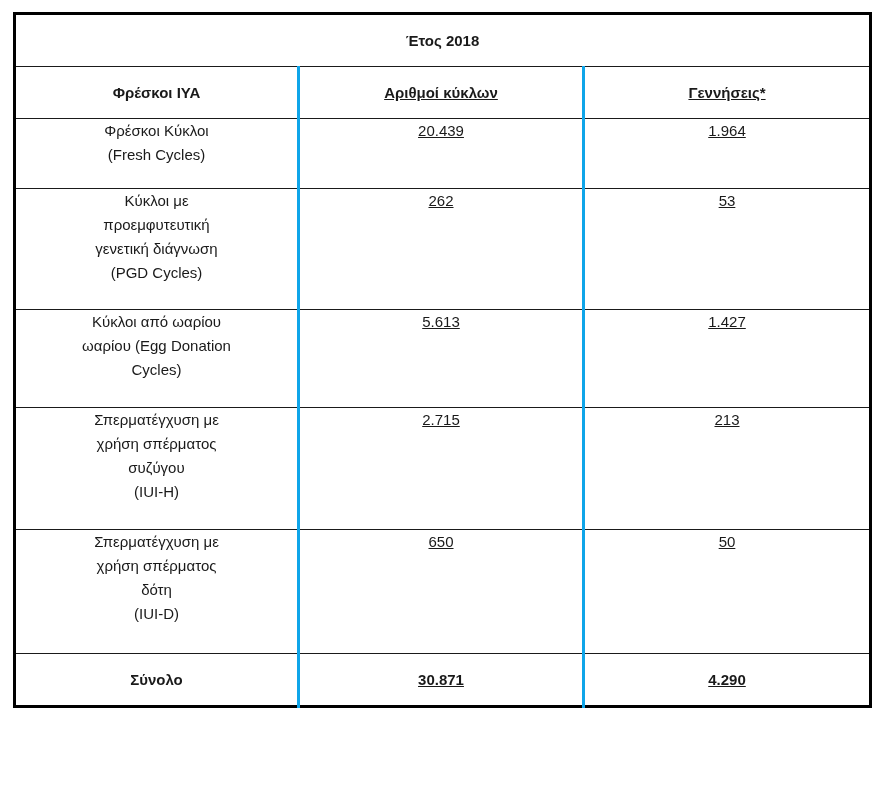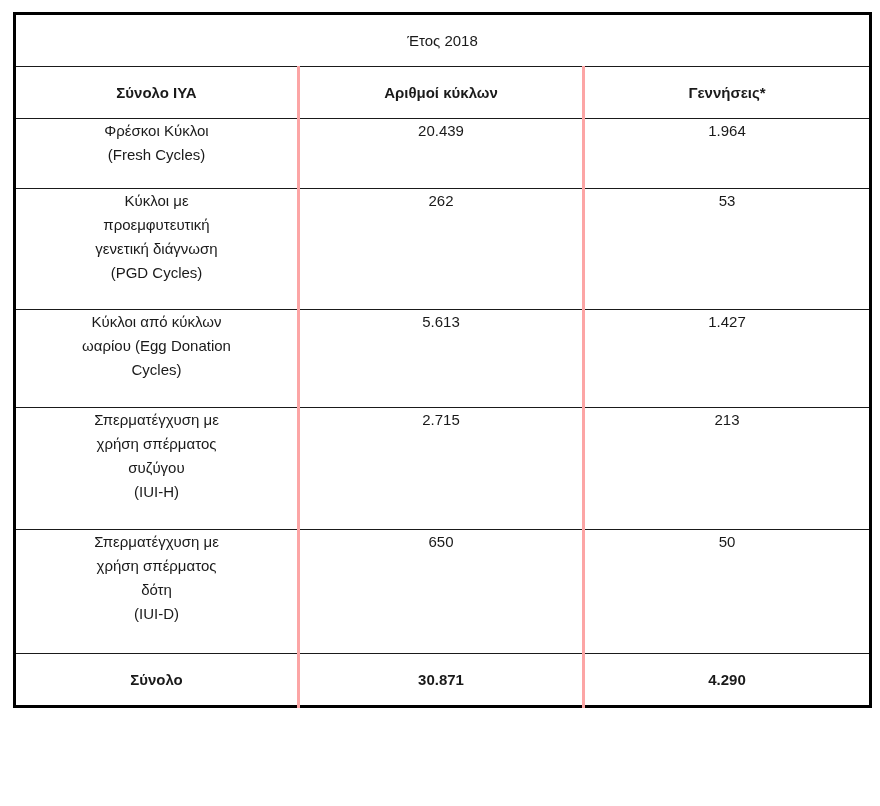--- a/index.html
+++ b/index.html
@@ -32,25 +32,25 @@
       text-align: center;
       vertical-align: top;
       font-size: 15px;
       line-height: 24px;
       padding: 0 10px;
       font-weight: normal;
     }
     table.stats col.c1 { width: 284px; }
     table.stats col.c2 { width: 285px; }
     table.stats col.c3 { width: 287px; }
-    table.stats .col-div-thick { border-left: 3px solid #fca5a5; }
+    table.stats .col-div-thick { border-left: 3px solid #0ea5e9; text-decoration: underline; }
     tr.title-row td {
       height: 51px;
       vertical-align: middle;
-      font-weight: normal;
+      font-weight: bold;
     }
     tr.head-row th {
       height: 51px;
       vertical-align: middle;
       font-weight: bold;
     }
     tr.data-row td { padding-bottom: 4px; }
     tr.r1 td { height: 65px; }
     tr.r2 td { height: 65px; }
     tr.r3 td { height: 116px; }
@@ -72,21 +72,21 @@
     <colgroup>
       <col class="c1">
         <col class="c2">
         <col class="c3">
     </colgroup>
     <tbody>
       <tr class="title-row">
         <td colspan="3">Έτος 2018</td>
       </tr>
       <tr class="head-row">
-        <th>Σύνολο ΙΥΑ</th>
+        <th>Φρέσκοι ΙΥΑ</th>
         <th class="col-div-thick">Αριθμοί κύκλων</th>
         <th class="col-div-thick">Γεννήσεις*</th>
       </tr>
 
       <tr class="data-row r1">
         <td>
           <span class="line">Φρέσκοι Κύκλοι</span>
           <span class="line">(Fresh Cycles)</span>
         </td>
         <td class="col-div-thick">20.439</td>
@@ -100,21 +100,21 @@
           <span class="line">προεμφυτευτική</span>
           <span class="line">γενετική διάγνωση</span>
           <span class="line">(PGD Cycles)</span>
         </td>
         <td class="col-div-thick">262</td>
         <td class="col-div-thick">53</td>
       </tr>
 
       <tr class="data-row r4">
         <td>
-          <span class="line">Κύκλοι από κύκλων</span>
+          <span class="line">Κύκλοι από ωαρίου</span>
           <span class="line">ωαρίου (Egg Donation</span>
           <span class="line">Cycles)</span>
         </td>
         <td class="col-div-thick">5.613</td>
         <td class="col-div-thick">1.427</td>
       </tr>
 
       <tr class="data-row r5">
         <td>
           <span class="line">Σπερματέγχυση με</span>

